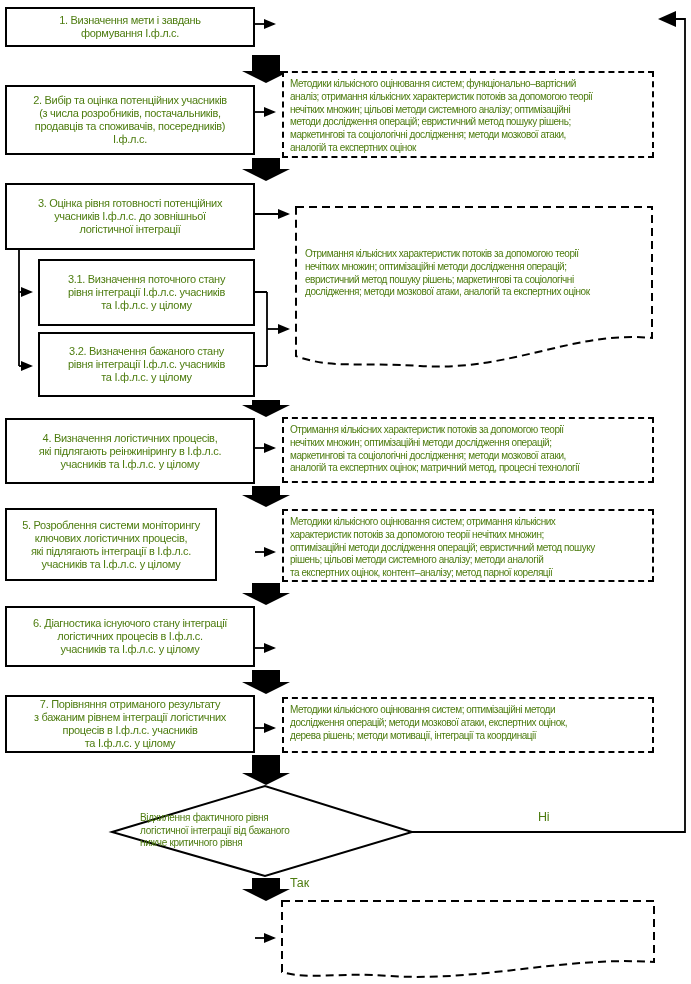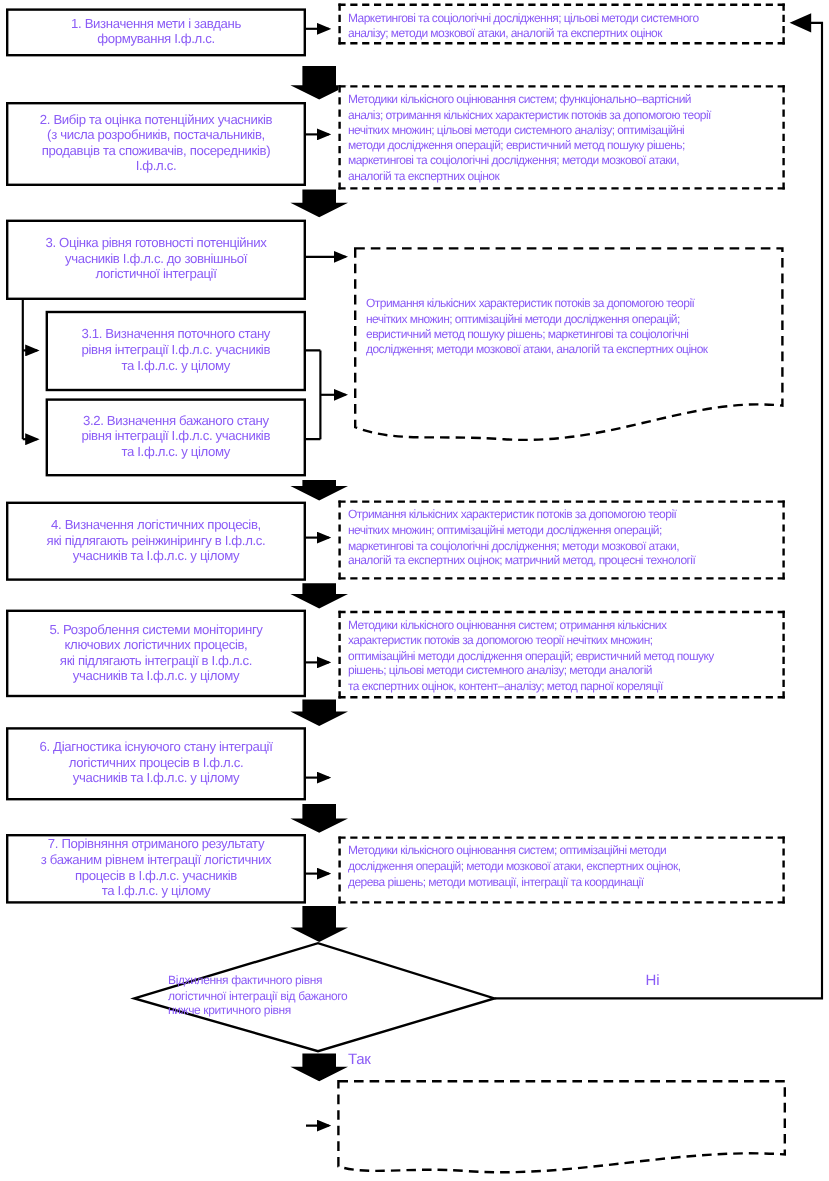--- a/index.html
+++ b/index.html
@@ -1,17 +1,17 @@
 <!DOCTYPE html>
 <html><head>
 <meta charset="utf-8">
 <style>
   html,body{margin:0;padding:0;background:#ffffff;}
   .canvas{position:relative;width:691px;height:984px;background:#ffffff;overflow:hidden;
-          font-family:"Liberation Sans", sans-serif;color:#8b5cf6;}
+          font-family:"Liberation Sans", sans-serif;color:#4d7c0f;}
   .layer{position:absolute;left:0;top:0;width:691px;height:984px;}
   .box{position:absolute;box-sizing:border-box;border:2px solid #000;background:#fff;
        display:flex;align-items:center;justify-content:center;text-align:center;
        font-size:11px;line-height:13px;letter-spacing:-0.3px;white-space:pre-line;padding:1px 3px;}
   .mbox{position:absolute;box-sizing:border-box;border:2px dashed #000;background:#fff;
         font-size:10px;line-height:12.8px;letter-spacing:-0.45px;text-align:left;
         white-space:pre-line;padding:5px 6px;}
   .freetext{position:absolute;box-sizing:border-box;font-size:10px;line-height:12.8px;
         letter-spacing:-0.45px;text-align:left;white-space:pre-line;}
   .dtext{position:absolute;box-sizing:border-box;font-size:10px;line-height:12.5px;
@@ -79,34 +79,32 @@
 логістичної інтеграції</div>
   <div class="box" style="left:38px;top:259px;width:217px;height:67px">3.1. Визначення поточного стану
 рівня інтеграції І.ф.л.с. учасників
 та І.ф.л.с. у цілому</div>
   <div class="box" style="left:38px;top:332px;width:217px;height:65px">3.2. Визначення бажаного стану
 рівня інтеграції І.ф.л.с. учасників
 та І.ф.л.с. у цілому</div>
   <div class="box" style="left:5px;top:418px;width:250px;height:66px">4. Визначення логістичних процесів,
 які підлягають реінжинірингу в І.ф.л.с.
 учасників та І.ф.л.с. у цілому</div>
-  <div class="box" style="left:5px;top:508px;width:250px;height:73px">5. Розроблення системи моніторингу
+  <div class="box" style="left:5px;top:508px;width:212px;height:73px">5. Розроблення системи моніторингу
 ключових логістичних процесів,
 які підлягають інтеграції в І.ф.л.с.
 учасників та І.ф.л.с. у цілому</div>
   <div class="box" style="left:5px;top:606px;width:250px;height:61px">6. Діагностика існуючого стану інтеграції
 логістичних процесів в І.ф.л.с.
 учасників та І.ф.л.с. у цілому</div>
   <div class="box" style="left:5px;top:695px;width:250px;height:58px">7. Порівняння отриманого результату
 з бажаним рівнем інтеграції логістичних
 процесів в І.ф.л.с. учасників
 та І.ф.л.с. у цілому</div>
 
-  <div class="mbox" style="left:282px;top:3px;width:372px;height:34px">Маркетингові та соціологічні дослідження; цільові методи системного
-аналізу; методи мозкової атаки, аналогій та експертних оцінок</div>
   <div class="mbox" style="left:282px;top:71px;width:372px;height:87px">Методики кількісного оцінювання систем; функціонально–вартісний
 аналіз; отримання кількісних характеристик потоків за допомогою теорії
 нечітких множин; цільові методи системного аналізу; оптимізаційні
 методи дослідження операцій; евристичний метод пошуку рішень;
 маркетингові та соціологічні дослідження; методи мозкової атаки,
 аналогій та експертних оцінок</div>
   <div class="freetext" style="left:305px;top:248px;width:342px;height:90px">Отримання кількісних характеристик потоків за допомогою теорії
 нечітких множин; оптимізаційні методи дослідження операцій;
 евристичний метод пошуку рішень; маркетингові та соціологічні
 дослідження; методи мозкової атаки, аналогій та експертних оцінок</div>

